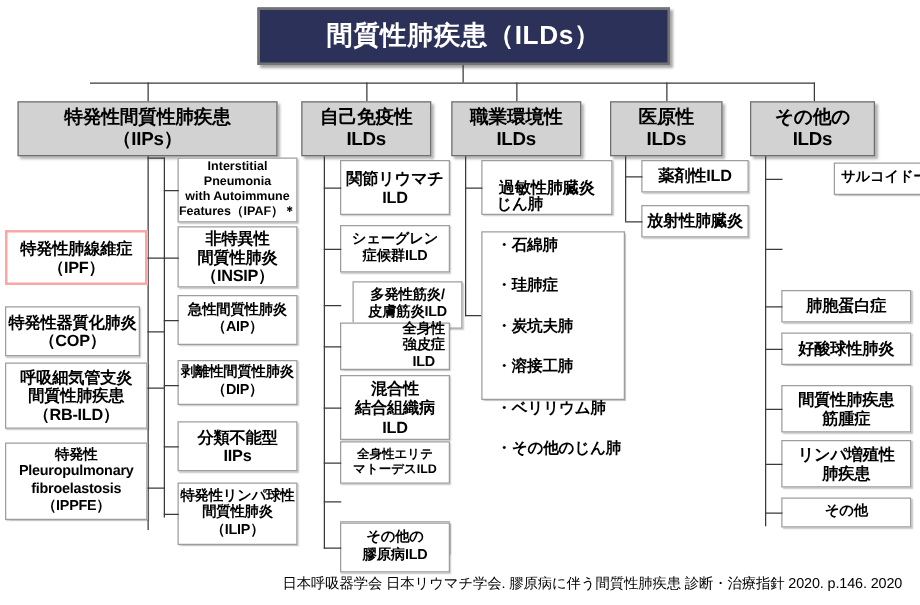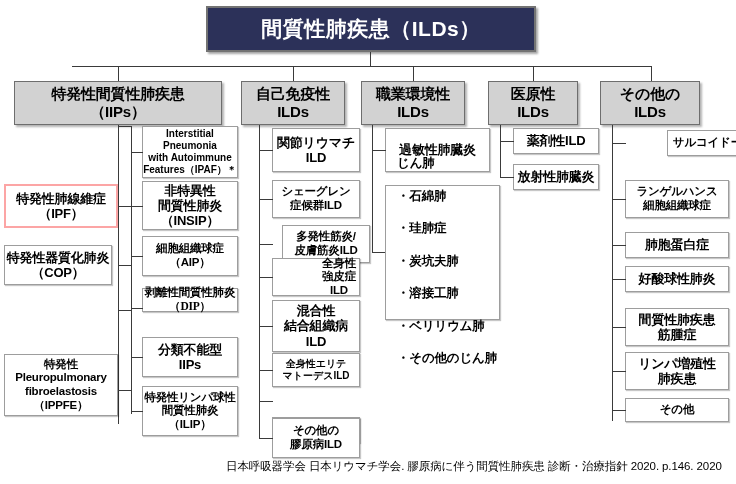--- a/index.html
+++ b/index.html
@@ -132,40 +132,43 @@
 
   <div class="ln lnv" style="left:118px; top:125px; width:1px; height:299px;"></div>
 
   <div class="ln lnv" style="left:131px; top:126px; width:1px; height:288px;"></div>
   <div class="ln lnh" style="left:118px; top:126px; width:14px; height:1px;"></div>
 
   <div class="box leaf strong" style="left:4px; top:184px; width:114px; height:44px;">特発性肺線維症
 （IPF）</div>
   <div class="box leaf" style="left:4px; top:245px; width:108px; height:40px;">特発性器質化肺炎
 （COP）</div>
+  <div class="box leaf" style="left:4px; top:290px; width:114px; height:53px;">呼吸細気管支炎
+間質性肺疾患
+（RB-ILD）</div>
   <div class="box leaf latin" style="left:4px; top:354px; width:114px; height:62px;">特発性
 Pleuropulmonary
 fibroelastosis
 （IPPFE）</div>
 
   <div class="ln lnh" style="left:118px; top:206px; width:14px; height:1px;"></div>
   <div class="ln lnh" style="left:118px; top:265px; width:14px; height:1px;"></div>
   <div class="ln lnh" style="left:118px; top:310px; width:14px; height:1px;"></div>
   <div class="ln lnh" style="left:118px; top:390px; width:14px; height:1px;"></div>
 
   <div class="box leaf tiny" style="left:142px; top:126px; width:96px; height:52px;">Interstitial
 Pneumonia
 with Autoimmune
 Features（IPAF）＊</div>
   <div class="box leaf" style="left:142px; top:181px; width:96px; height:49px;">非特異性
 間質性肺炎
 （INSIP）</div>
-  <div class="box leaf small" style="left:142px; top:236px; width:96px; height:40px;">細胞組織球症
+  <div class="box leaf small" style="left:142px; top:236px; width:96px; height:40px;">急性間質性肺炎
 （AIP）</div>
-  <div class="box leaf small" style="left:142px; top:288px; width:96px; height:24px;font-family:Liberation Serif, serif;">剥離性間質性肺炎
+  <div class="box leaf small" style="left:142px; top:288px; width:96px; height:36px;">剥離性間質性肺炎
 （DIP）</div>
   <div class="box leaf" style="left:142px; top:337px; width:96px; height:40px;">分類不能型
 IIPs</div>
   <div class="box leaf small" style="left:142px; top:386px; width:96px; height:50px;">特発性リンパ球性
 間質性肺炎
 （ILIP）</div>
 
   <div class="ln lnh" style="left:131px; top:152px; width:12px; height:1px;"></div>
   <div class="ln lnh" style="left:131px; top:206px; width:12px; height:1px;"></div>
   <div class="ln lnh" style="left:131px; top:256px; width:12px; height:1px;"></div>
@@ -224,22 +227,20 @@
 
   <div class="box leaf" style="left:513px; top:128px; width:86px; height:26px;">薬剤性ILD</div>
   <div class="box leaf" style="left:513px; top:164px; width:86px; height:26px;">放射性肺臓炎</div>
 
   <div class="ln lnh" style="left:500px; top:141px; width:14px; height:1px;"></div>
   <div class="ln lnh" style="left:500px; top:177px; width:14px; height:1px;"></div>
 
   <div class="ln lnv" style="left:612px; top:125px; width:1px; height:296px;"></div>
 
   <div class="box leaf small" style="left:625px; top:130px; width:104px; height:26px;margin-left:42px;">サルコイドーシス</div>
-  <div class="box leaf small" style="left:625px; top:180px; width:104px; height:38px;">ランゲルハンス
-細胞組織球症</div>
   <div class="box leaf" style="left:625px; top:232px; width:104px; height:26px;">肺胞蛋白症</div>
   <div class="box leaf" style="left:625px; top:266px; width:104px; height:26px;">好酸球性肺炎</div>
   <div class="box leaf" style="left:625px; top:308px; width:104px; height:38px;">間質性肺疾患
 筋腫症</div>
   <div class="box leaf" style="left:625px; top:352px; width:104px; height:38px;">リンパ増殖性
 肺疾患</div>
   <div class="box leaf small" style="left:625px; top:398px; width:104px; height:24px;">その他</div>
 
   <div class="ln lnh" style="left:612px; top:143px; width:14px; height:1px;"></div>
   <div class="ln lnh" style="left:612px; top:199px; width:14px; height:1px;"></div>

